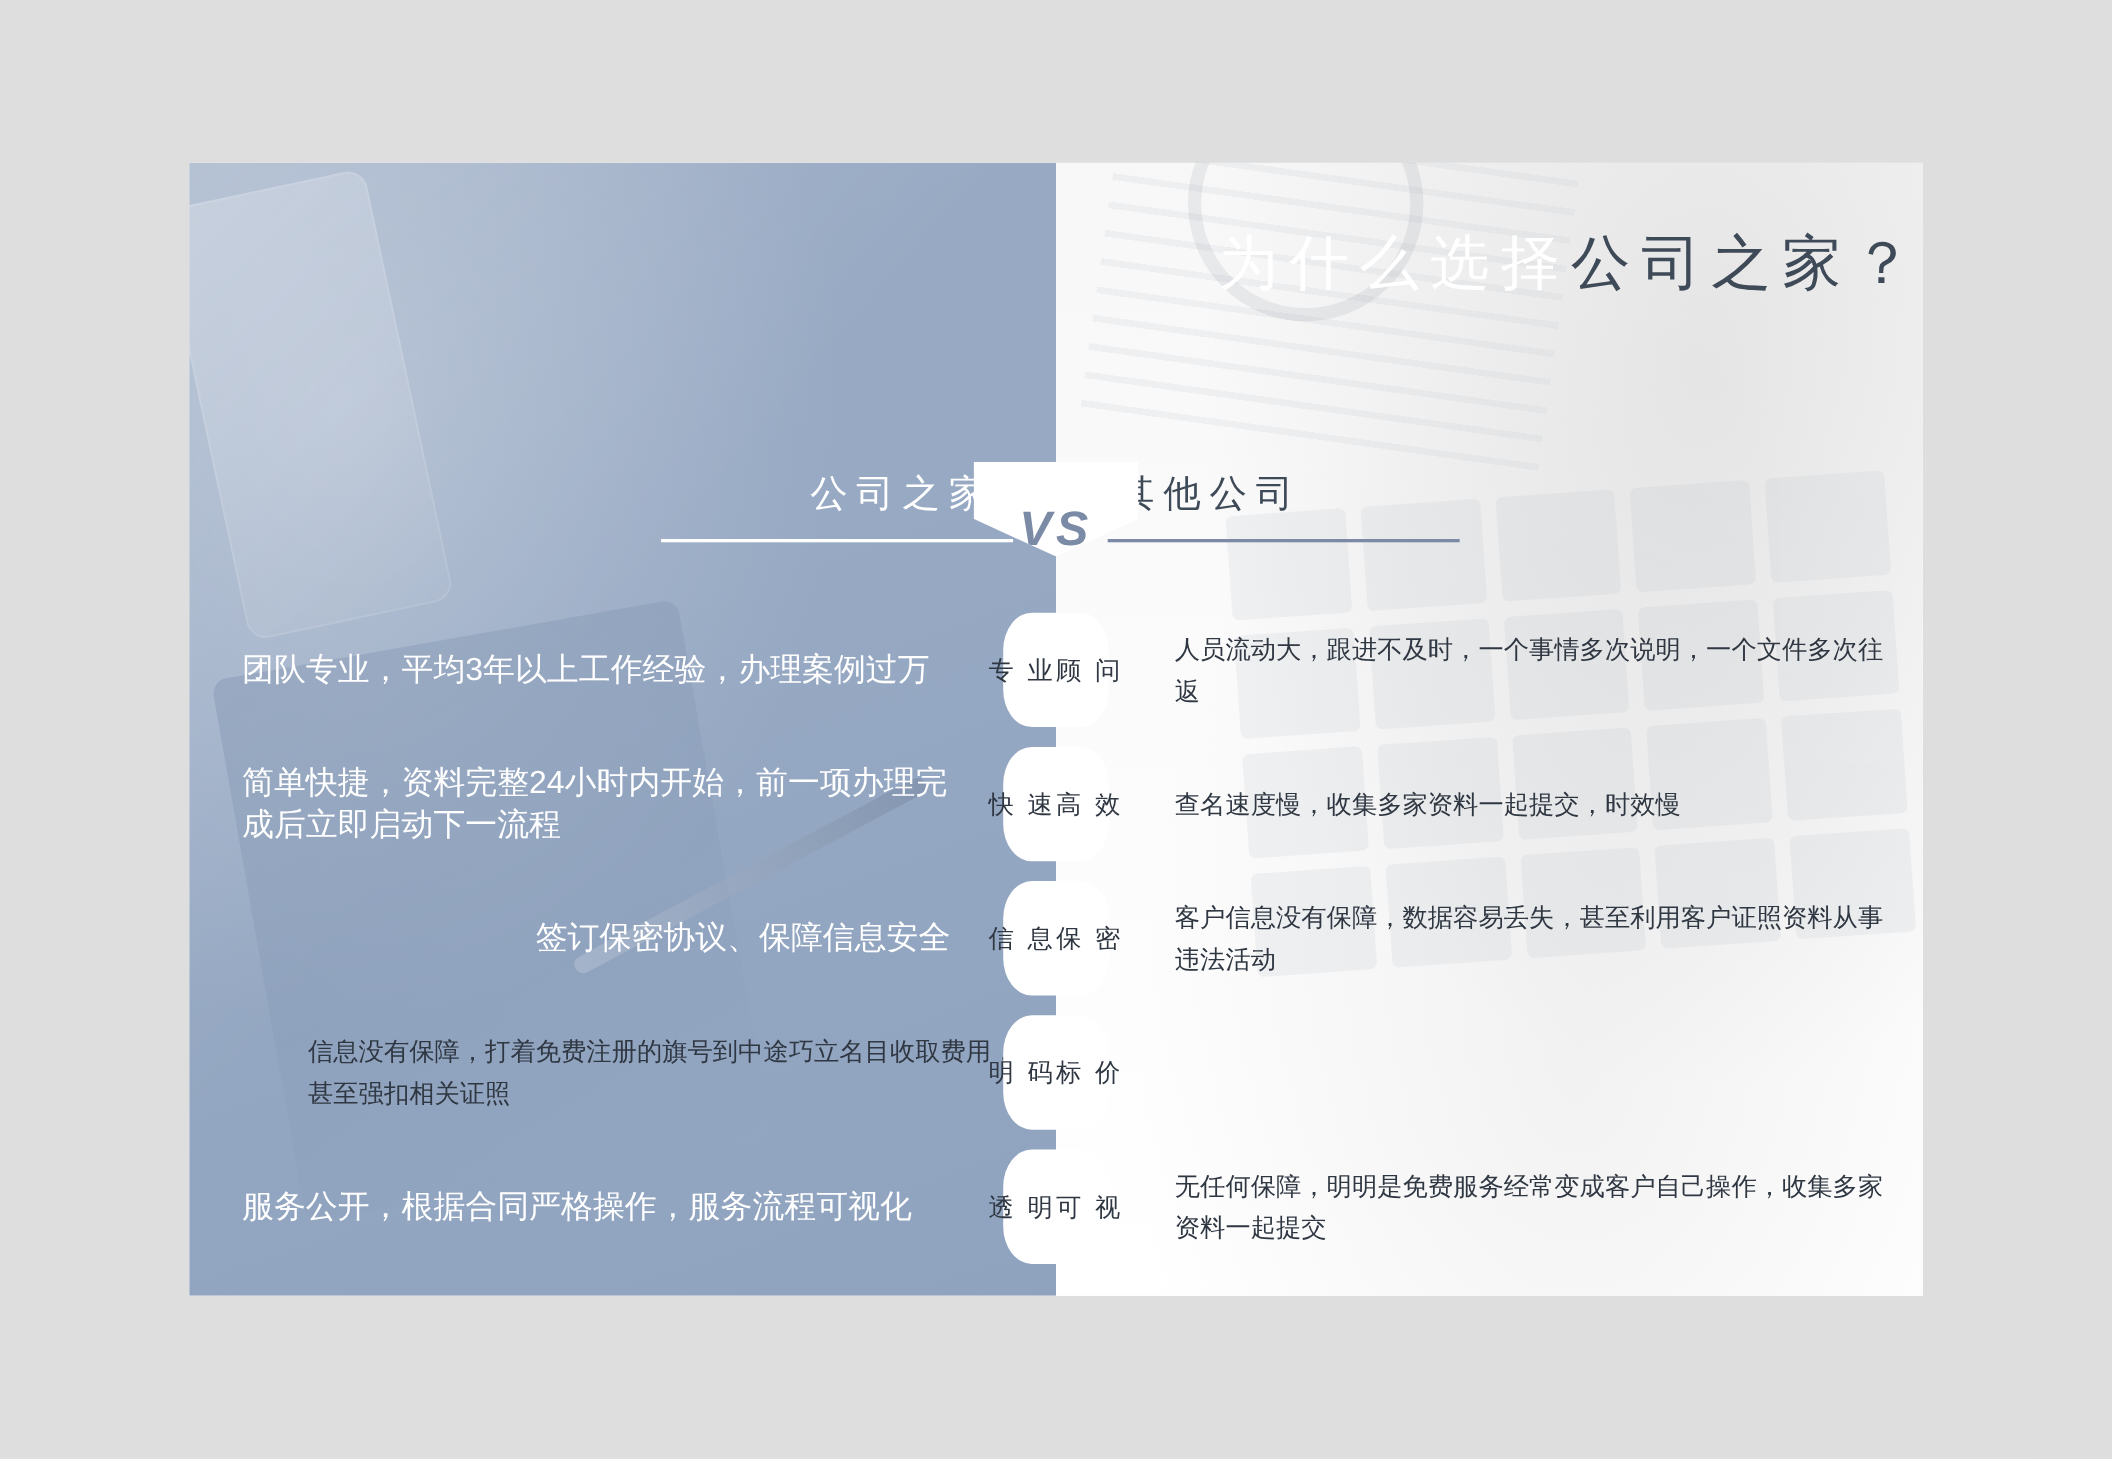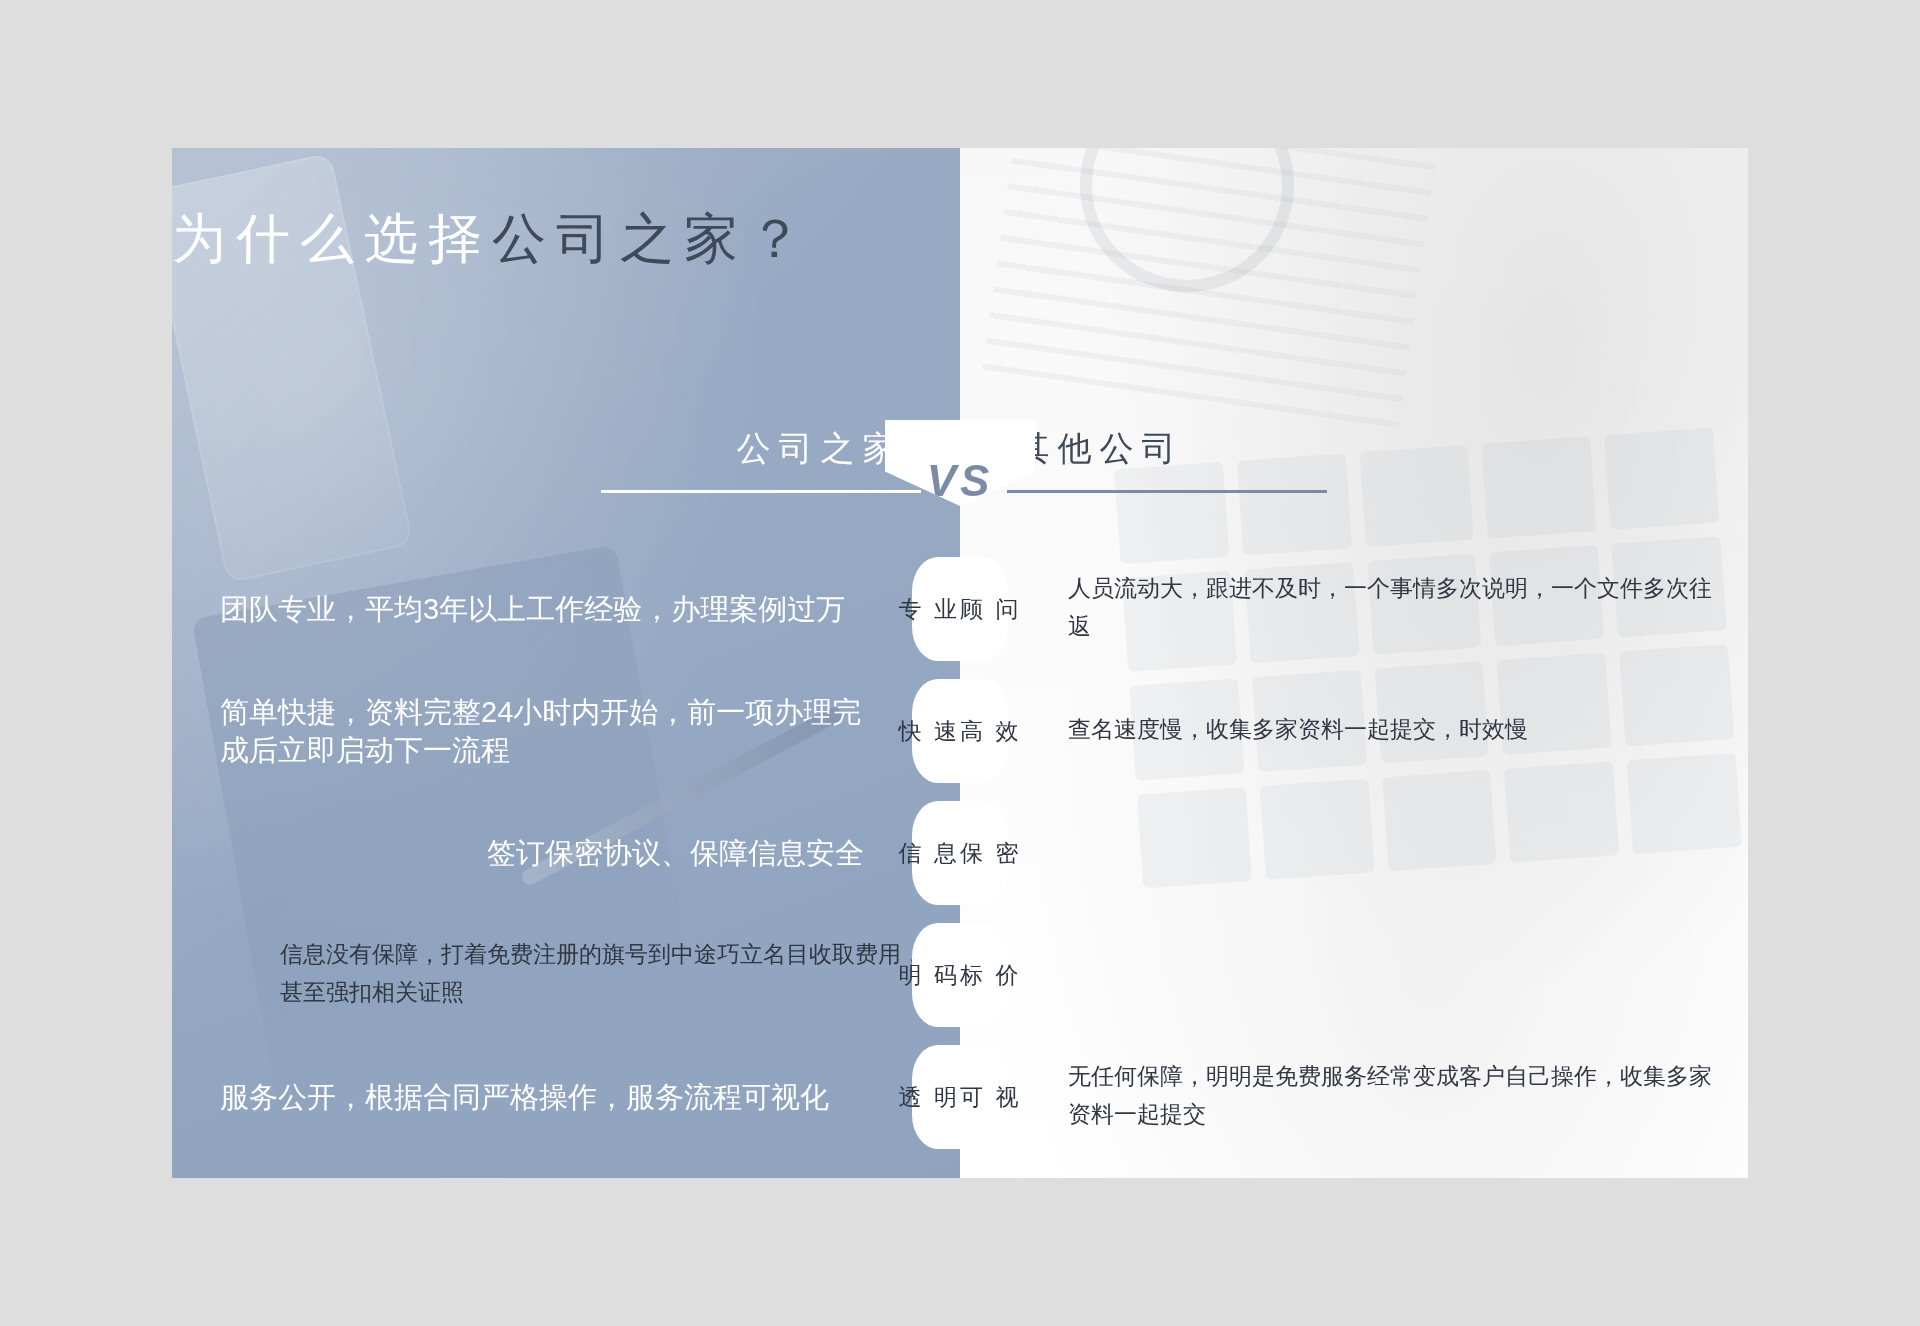--- a/index.html
+++ b/index.html
@@ -138,21 +138,21 @@
     height: 100%;
     background: transparent;
   }
 
   
   .title {
     position: absolute;
     left: 0;
     top: 55px;
     width: 100%;
-    text-align: left;
+    text-align: right;
     font-size: 54px;
     letter-spacing: 10px;
     color: #ffffff;
     white-space: nowrap;
     z-index: 6;
     font-weight: 400;
   }
   .title .dark {
     color: #3f4a58;
   }
@@ -248,21 +248,20 @@
   }
   .cell-left.align-right { text-align: right; }
 
   .cell-right {
     width: 50%;
     box-sizing: border-box;
     padding: 0 18px 0 108px;
     color: #2f3742;
     font-size: 23px;
     line-height: 38px;
-    font-family: Liberation Mono, monospace;
   }
 
   .bubble {
     position: absolute;
     left: 50%;
     top: 50%;
     transform: translate(-50%, -50%);
     width: 96px;
     height: 104px;
     background: #ffffff;
@@ -356,20 +355,21 @@
         </div>
         <div class="cell-right">查名速度慢，收集多家资料一起提交，时效慢</div>
       </div>
 
       <div class="row">
         <div class="cell-left align-right">签订保密协议、保障信息安全</div>
         <div class="bubble">
           <span>信 息</span>
           <span>保 密</span>
         </div>
+        <div class="cell-right">客户信息没有保障，数据容易丢失，甚至利用客户证照资料从事违法活动</div>
       </div>
 
       <div class="row">
         <div class="bubble">
           <span>明 码</span>
           <span>标 价</span>
         </div>
         <div class="cell-right">信息没有保障，打着免费注册的旗号到中途巧立名目收取费用，甚至强扣相关证照</div>
       </div>
 

